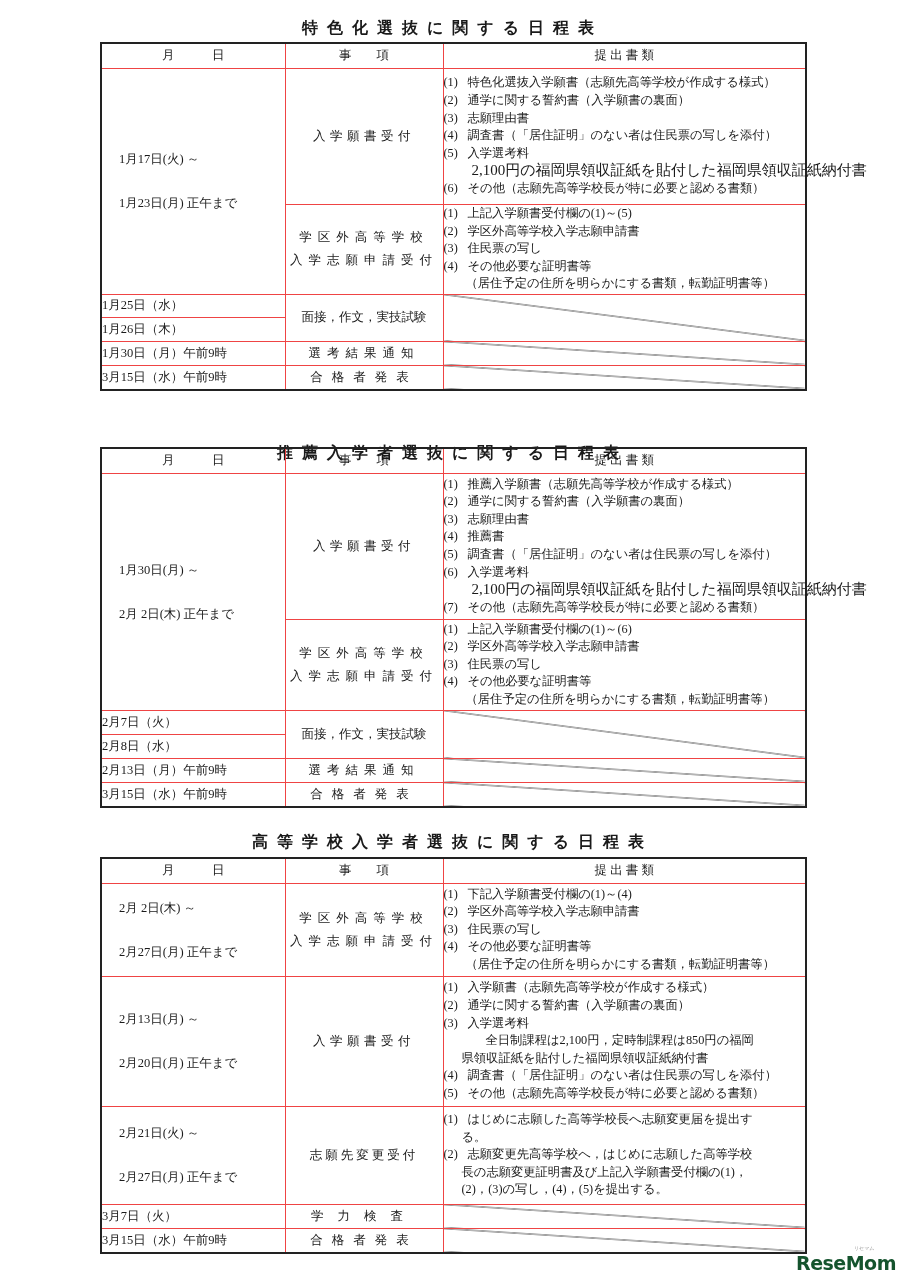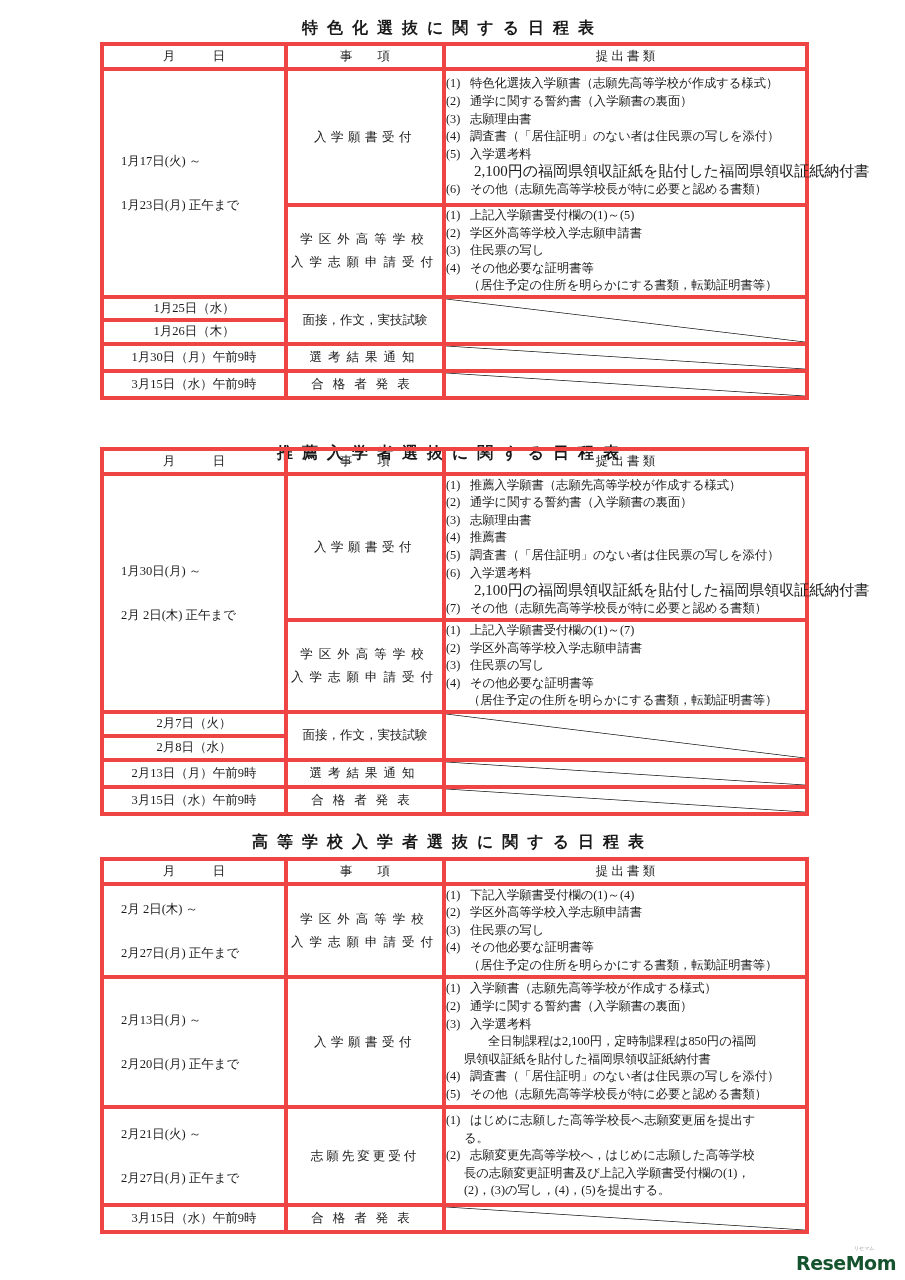--- a/index.html
+++ b/index.html
@@ -3,26 +3,26 @@
 <meta charset="utf-8">
 <style>
   html,body{margin:0;padding:0;background:#fff;}
   body{width:905px;height:1280px;position:relative;overflow:hidden;
        font-family:"Liberation Serif","DejaVu Serif",serif;color:#1a1a1a;}
   .title{position:absolute;left:100px;width:705px;height:22px;line-height:22px;
          text-align:center;font-size:16px;font-weight:bold;letter-spacing:9px;
          font-family:"DejaVu Sans","Liberation Sans",sans-serif;}
   table.sched{position:absolute;left:100px;width:705px;border-collapse:collapse;
               table-layout:fixed;border:2px solid #222;}
-  table.sched td{border:4px solid #ef4444;padding:0;font-size:12.5px;vertical-align:middle;}
+  table.sched td{border:1px solid #ef4444;padding:0;font-size:12.5px;vertical-align:middle;}
   .hd td{text-align:center;font-size:12.5px;}
   .date-range{padding-left:17px;font-size:12.5px;}
   .date-range .dline{height:22px;line-height:22px;white-space:nowrap;}
   .date-range .gap{height:22px;}
-  .date-single{text-align:center;white-space:nowrap;font-size:12.5px;}
+  .date-single{text-align:left;white-space:nowrap;font-size:12.5px;}
   .item{text-align:center;font-size:13px;line-height:23px;white-space:nowrap;}
   .sp4{letter-spacing:4.5px;}
   .sp6{letter-spacing:6px;}
   .sp3{letter-spacing:3px;margin-left:8px;}
   .sp9{letter-spacing:9px;}
   .sp0{letter-spacing:0;}
   .docs{padding:2px 4px 2px 5px;}
   .dl{height:17.6px;line-height:17.6px;white-space:nowrap;font-size:12.3px;}
   .dl .num{display:inline-block;width:24px;}
   .dl.sub{padding-left:28px;font-size:15px;}
@@ -137,21 +137,21 @@
       <div class="dl sub">2,100円の福岡県領収証紙を貼付した福岡県領収証紙納付書</div>
       <div class="dl"><span class="num">(7)</span><span>その他（志願先高等学校長が特に必要と認める書類）</span></div>
     </td>
   </tr>
   <tr style="height:91px">
     <td class="item sp6">
       <div>学区外高等学校</div>
       <div>入学志願申請受付</div>
     </td>
     <td class="docs">
-      <div class="dl"><span class="num">(1)</span><span>上記入学願書受付欄の(1)～(7)</span></div>
+      <div class="dl"><span class="num">(1)</span><span>上記入学願書受付欄の(1)～(6)</span></div>
       <div class="dl"><span class="num">(2)</span><span>学区外高等学校入学志願申請書</span></div>
       <div class="dl"><span class="num">(3)</span><span>住民票の写し</span></div>
       <div class="dl"><span class="num">(4)</span><span>その他必要な証明書等</span></div>
       <div class="dl sub2">（居住予定の住所を明らかにする書類，転勤証明書等）</div>
     </td>
   </tr>
   <tr style="height:24px">
     <td class="date-single">2月7日（火）</td>
     <td rowspan="2" class="item sp0">面接，作文，実技試験</td>
     <td rowspan="2" class="diag"></td>
@@ -234,20 +234,25 @@
     </td>
     <td class="item sp3">志願先変更受付</td>
     <td class="docs">
       <div class="dl"><span class="num">(1)</span><span>はじめに志願した高等学校長へ志願変更届を提出す</span></div>
       <div class="dl cont3">る。</div>
       <div class="dl"><span class="num">(2)</span><span>志願変更先高等学校へ，はじめに志願した高等学校</span></div>
       <div class="dl cont3">長の志願変更証明書及び上記入学願書受付欄の(1)，</div>
       <div class="dl cont3">(2)，(3)の写し，(4)，(5)を提出する。</div>
     </td>
   </tr>
+  <tr style="height:22px">
+    <td class="date-single">3月7日（火）</td>
+    <td class="item" style="letter-spacing:14px">学力検査</td>
+    <td class="diag"></td>
+  </tr>
   <tr style="height:21px">
     <td class="date-single">3月15日（水）午前9時</td>
     <td class="item sp9">合格者発表</td>
     <td class="diag"></td>
   </tr>
 </tbody>
   </table>
 
 <div class="logo">
   <span class="sub">リセマム</span>

